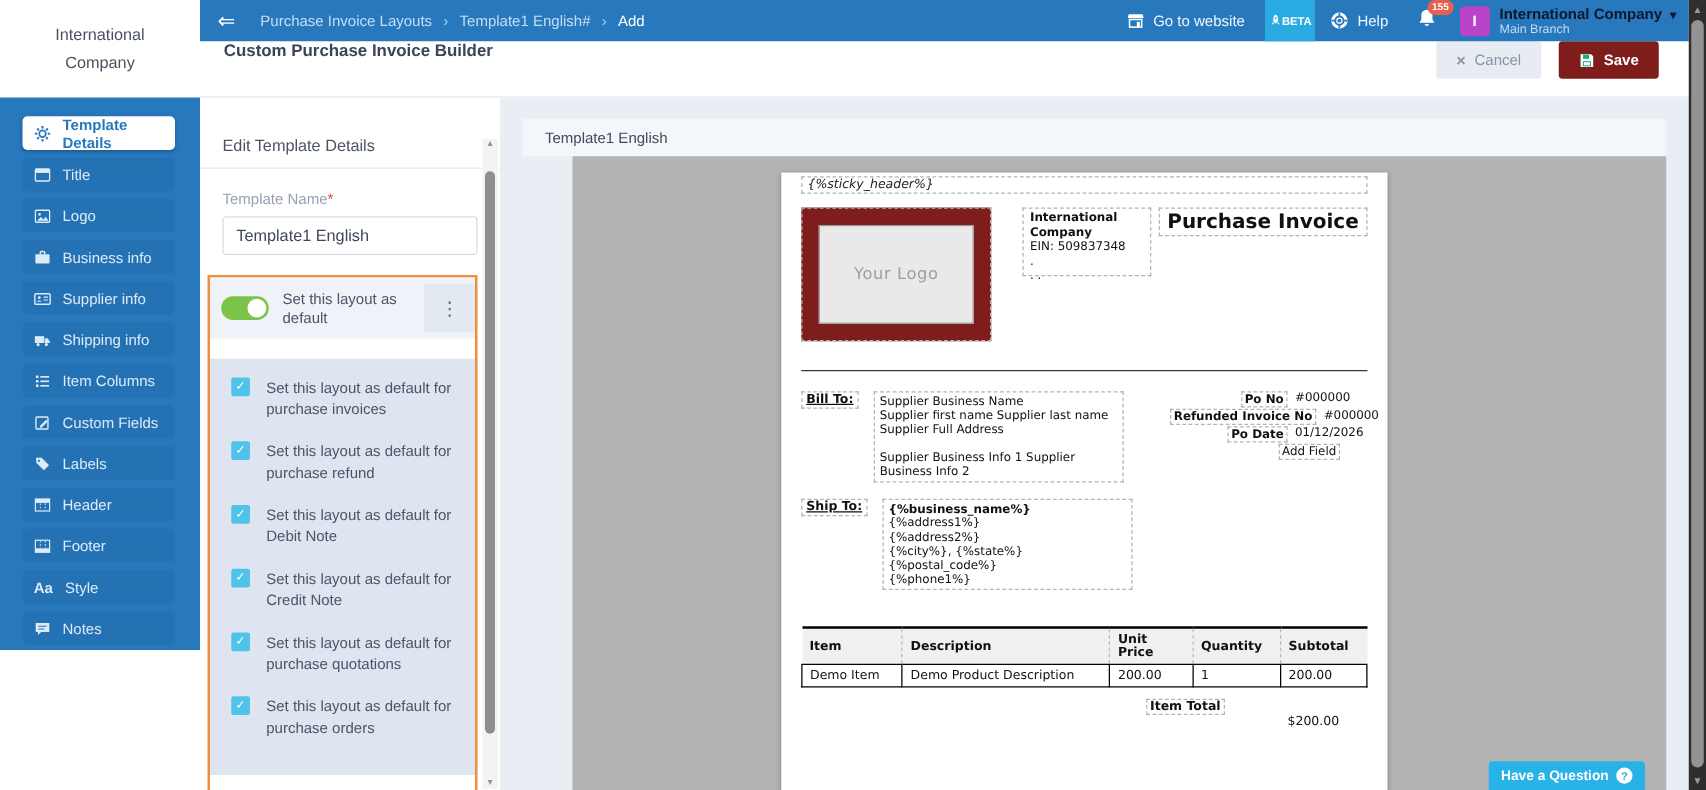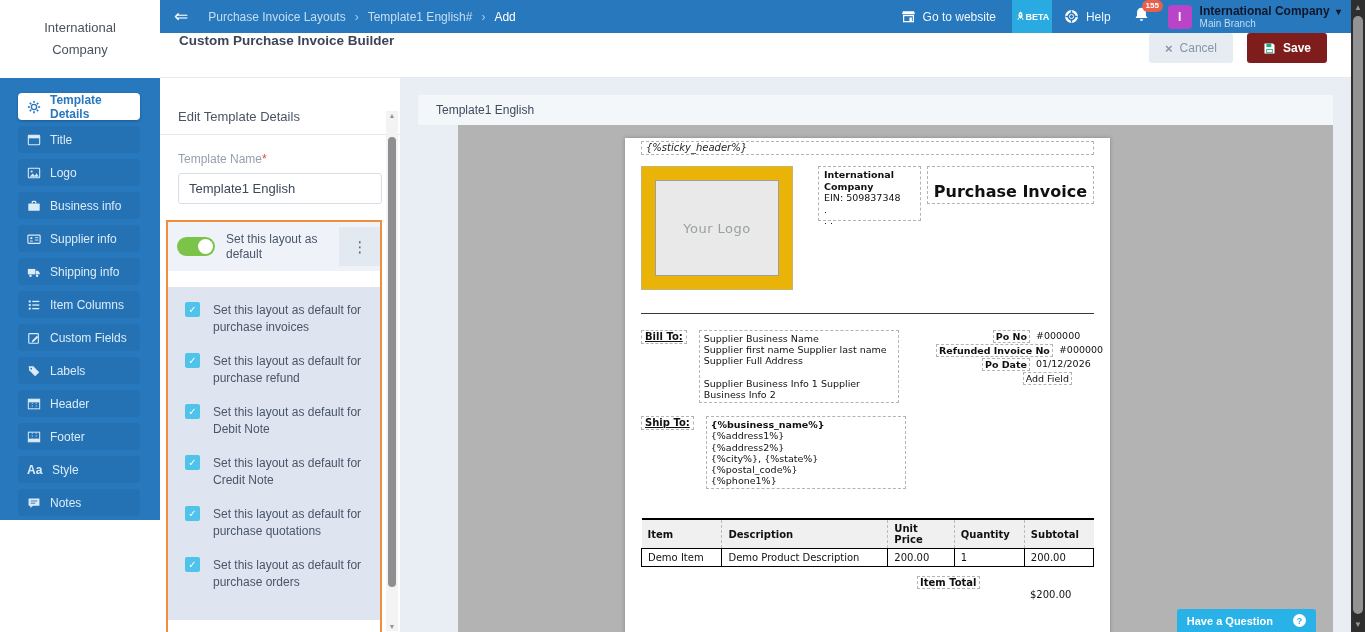--- a/index.html
+++ b/index.html
@@ -83,26 +83,26 @@
   #main { position:absolute; left:400px; top:78px; right:14px; bottom:0; background:#e9eef5; }
   .preview-card { position:absolute; left:18px; top:17px; right:18px; bottom:0; }
   .preview-head { height:30px; background:#f4f7fa; display:flex; align-items:center; padding-left:18px;
     font-size:12px; color:#3f4a5c; }
   .preview-body { position:absolute; top:30px; left:40px; right:0; bottom:0; background:#b3b3b3; overflow:hidden; }
   .sheet { position:absolute; left:167px; top:13px; width:485px; height:640px; background:#fff; padding:3px 16px;
     font-family:"DejaVu Sans", sans-serif; color:#111; box-shadow:0 0 4px rgba(0,0,0,.25); }
   .dash { border:1px dashed #b3b3b3; }
   .sticky-box { font-style:italic; font-size:10px; padding:0 4px 1px; color:#222; }
   .inv-header { display:flex; margin-top:11px; }
-  .logo-outer { width:152px; height:124px; background:#eab308; padding:13px; flex:0 0 152px; }
+  .logo-outer { width:152px; height:107px; background:#7f1d1d; padding:13px; flex:0 0 152px; }
   .logo-inner { width:100%; height:100%; border:1px solid #9e9e9e; background:#e9e9e9; display:flex; align-items:center;
     justify-content:center; color:#9aa0a0; font-size:13px; letter-spacing:.5px; }
   .company-block { margin-left:25px; width:114px; padding:2px 5px 4px; font-size:9.5px; line-height:11.5px; height:55px; }
   .company-block .inv-line:first-child { font-weight:bold; }
-  .doc-title { margin-left:6px; align-self:flex-start; font-size:16px; font-weight:bold; padding:15px 6px 2px; white-space:nowrap; }
+  .doc-title { margin-left:6px; align-self:flex-start; font-size:16px; font-weight:bold; padding:0 6px 2px; white-space:nowrap; }
   .inv-hr { border:none; border-top:1px solid #3a3a3a; margin-top:23px; }
   .addr-row { display:flex; margin-top:16px; }
   .addr-label { font-weight:bold; font-size:10px; padding:0 3px 1px; align-self:flex-start;text-decoration:underline; }
   .addr-box { margin-left:12px; width:200px; font-size:9.5px; line-height:11.2px; padding:2px 4px; }
   .inv-line { min-height:11px; }
   .ship-box .inv-line:first-child { font-weight:bold; }
   .meta-block { margin-left:auto; width:158px; font-size:9.5px; }
   .meta-row { display:flex; margin-bottom:1px; }
   .meta-label { font-weight:bold; margin-left:auto; padding:0 2px; white-space:nowrap; }
   .meta-value { width:58px; text-align:left; margin-left:6px; flex:0 0 58px; }
@@ -115,21 +115,21 @@
   .items-table td { border:1px solid #000; padding:3px 6px; }
   .items-table th.c-item { width:17.8%; } .items-table th.c-desc { width:36.7%; }
   .items-table th.c-price { width:14.7%; } .items-table th.c-qty { width:15.5%; } .items-table th.c-sub { width:15.3%; }
   .totals { width:180px; margin-left:auto; margin-top:7px; font-size:10px; }
   .tot-row { display:flex; align-items:flex-start; border-bottom:1px solid #000; padding:2px 0 3px;flex-direction:column; }
   .tot-label { font-weight:bold; padding:0 2px; margin-left:3px; }
   .tot-label.dashed { border:1px dashed #b3b3b3; }
   .tot-value { margin-left:auto; width:64px; flex:0 0 64px; }
   .tot-row.strong { background:#e3e3e3; border-top:1px solid #000; border-bottom:2px solid #000; padding:4px 0; font-weight:bold; }
   .question-btn { position:absolute; right:35px; bottom:0; height:23px; background:#29b2e8; color:#fff; font-size:11px;
-    font-weight:bold; display:flex; align-items:center; gap:20px; padding:0 10px; border-radius:3px 3px 0 0; cursor:pointer; z-index:6;justify-content:space-between; }
+    font-weight:bold; display:flex; align-items:center; gap:6px; padding:0 10px; border-radius:3px 3px 0 0; cursor:pointer; z-index:6;justify-content:space-between; }
   .q-circle { width:13px; height:13px; border-radius:50%; background:#fff; color:#29b2e8; font-size:9px; font-weight:bold;
     display:flex; align-items:center; justify-content:center; }
 
   
   #pagescroll { position:absolute; right:0; top:0; width:14px; height:632px; background:#2e2e2e; z-index:10; }
   #pagescroll .arr { position:absolute; left:0; width:14px; text-align:center; font-size:8px; color:#9a9a9a; }
   #pagescroll .thumb { position:absolute; left:2px; width:10px; top:16px; bottom:18px; background:#939393; border-radius:6px; }
 </style>
 </head>
 <body>

